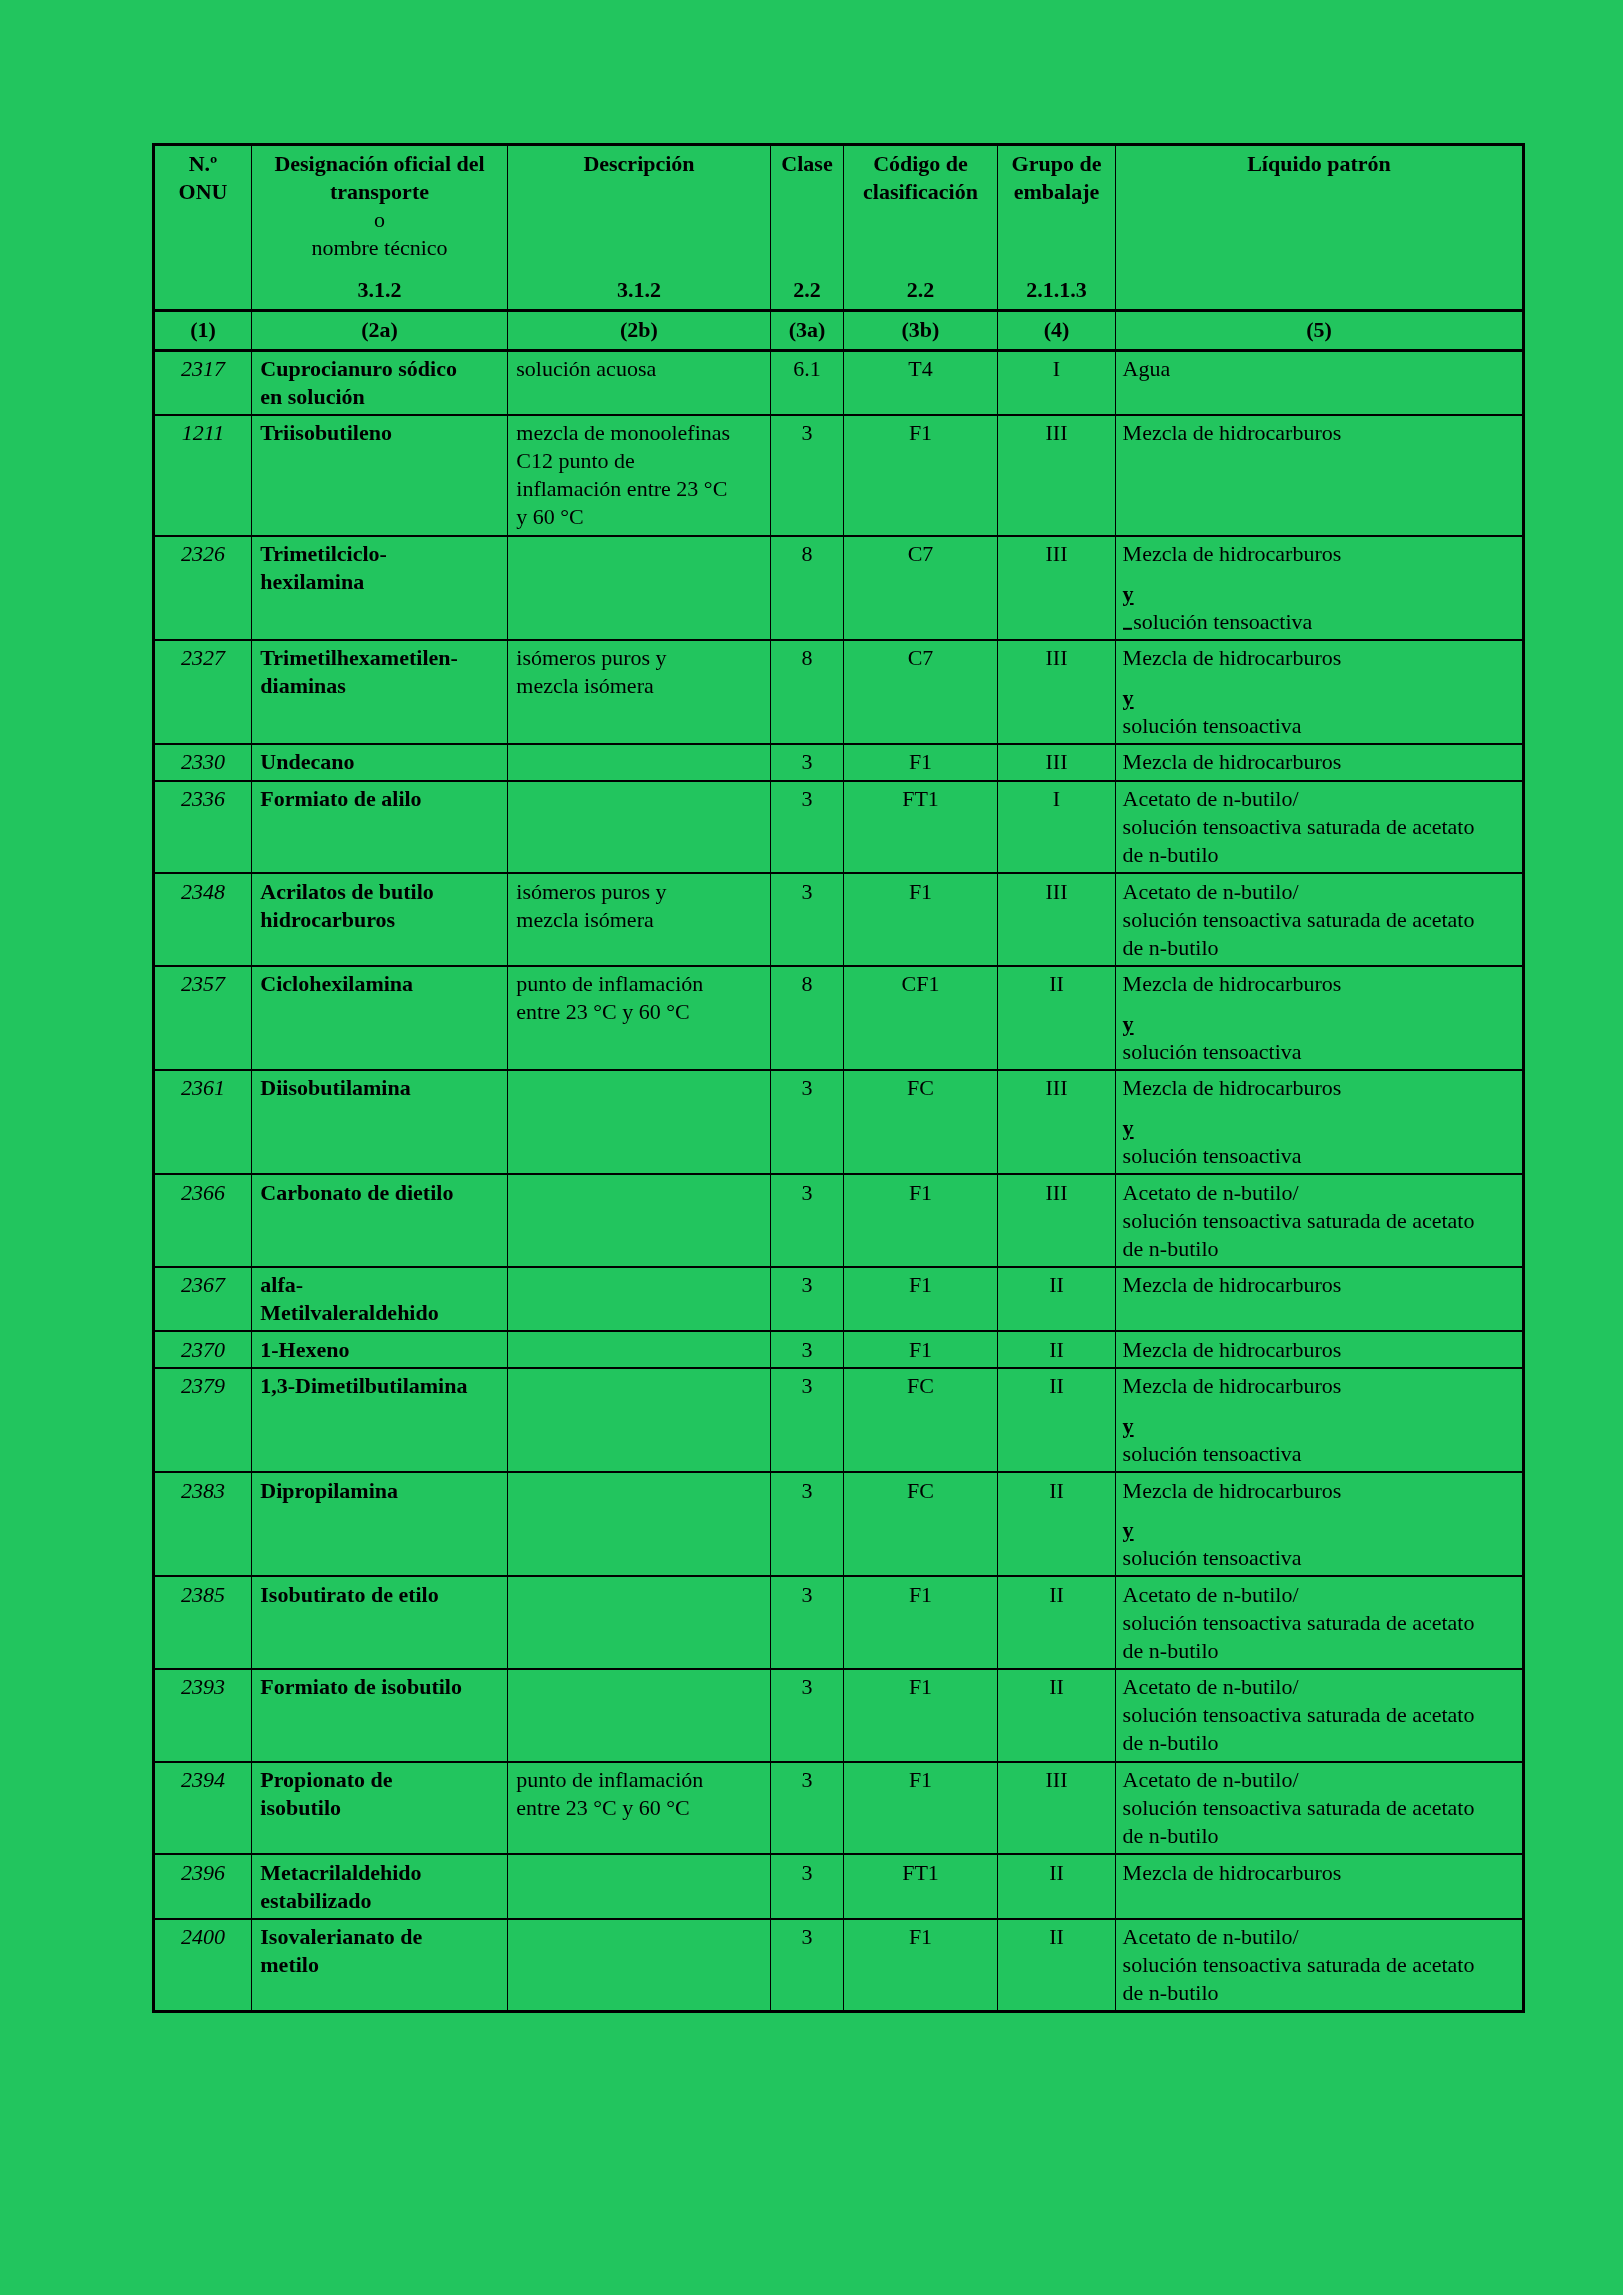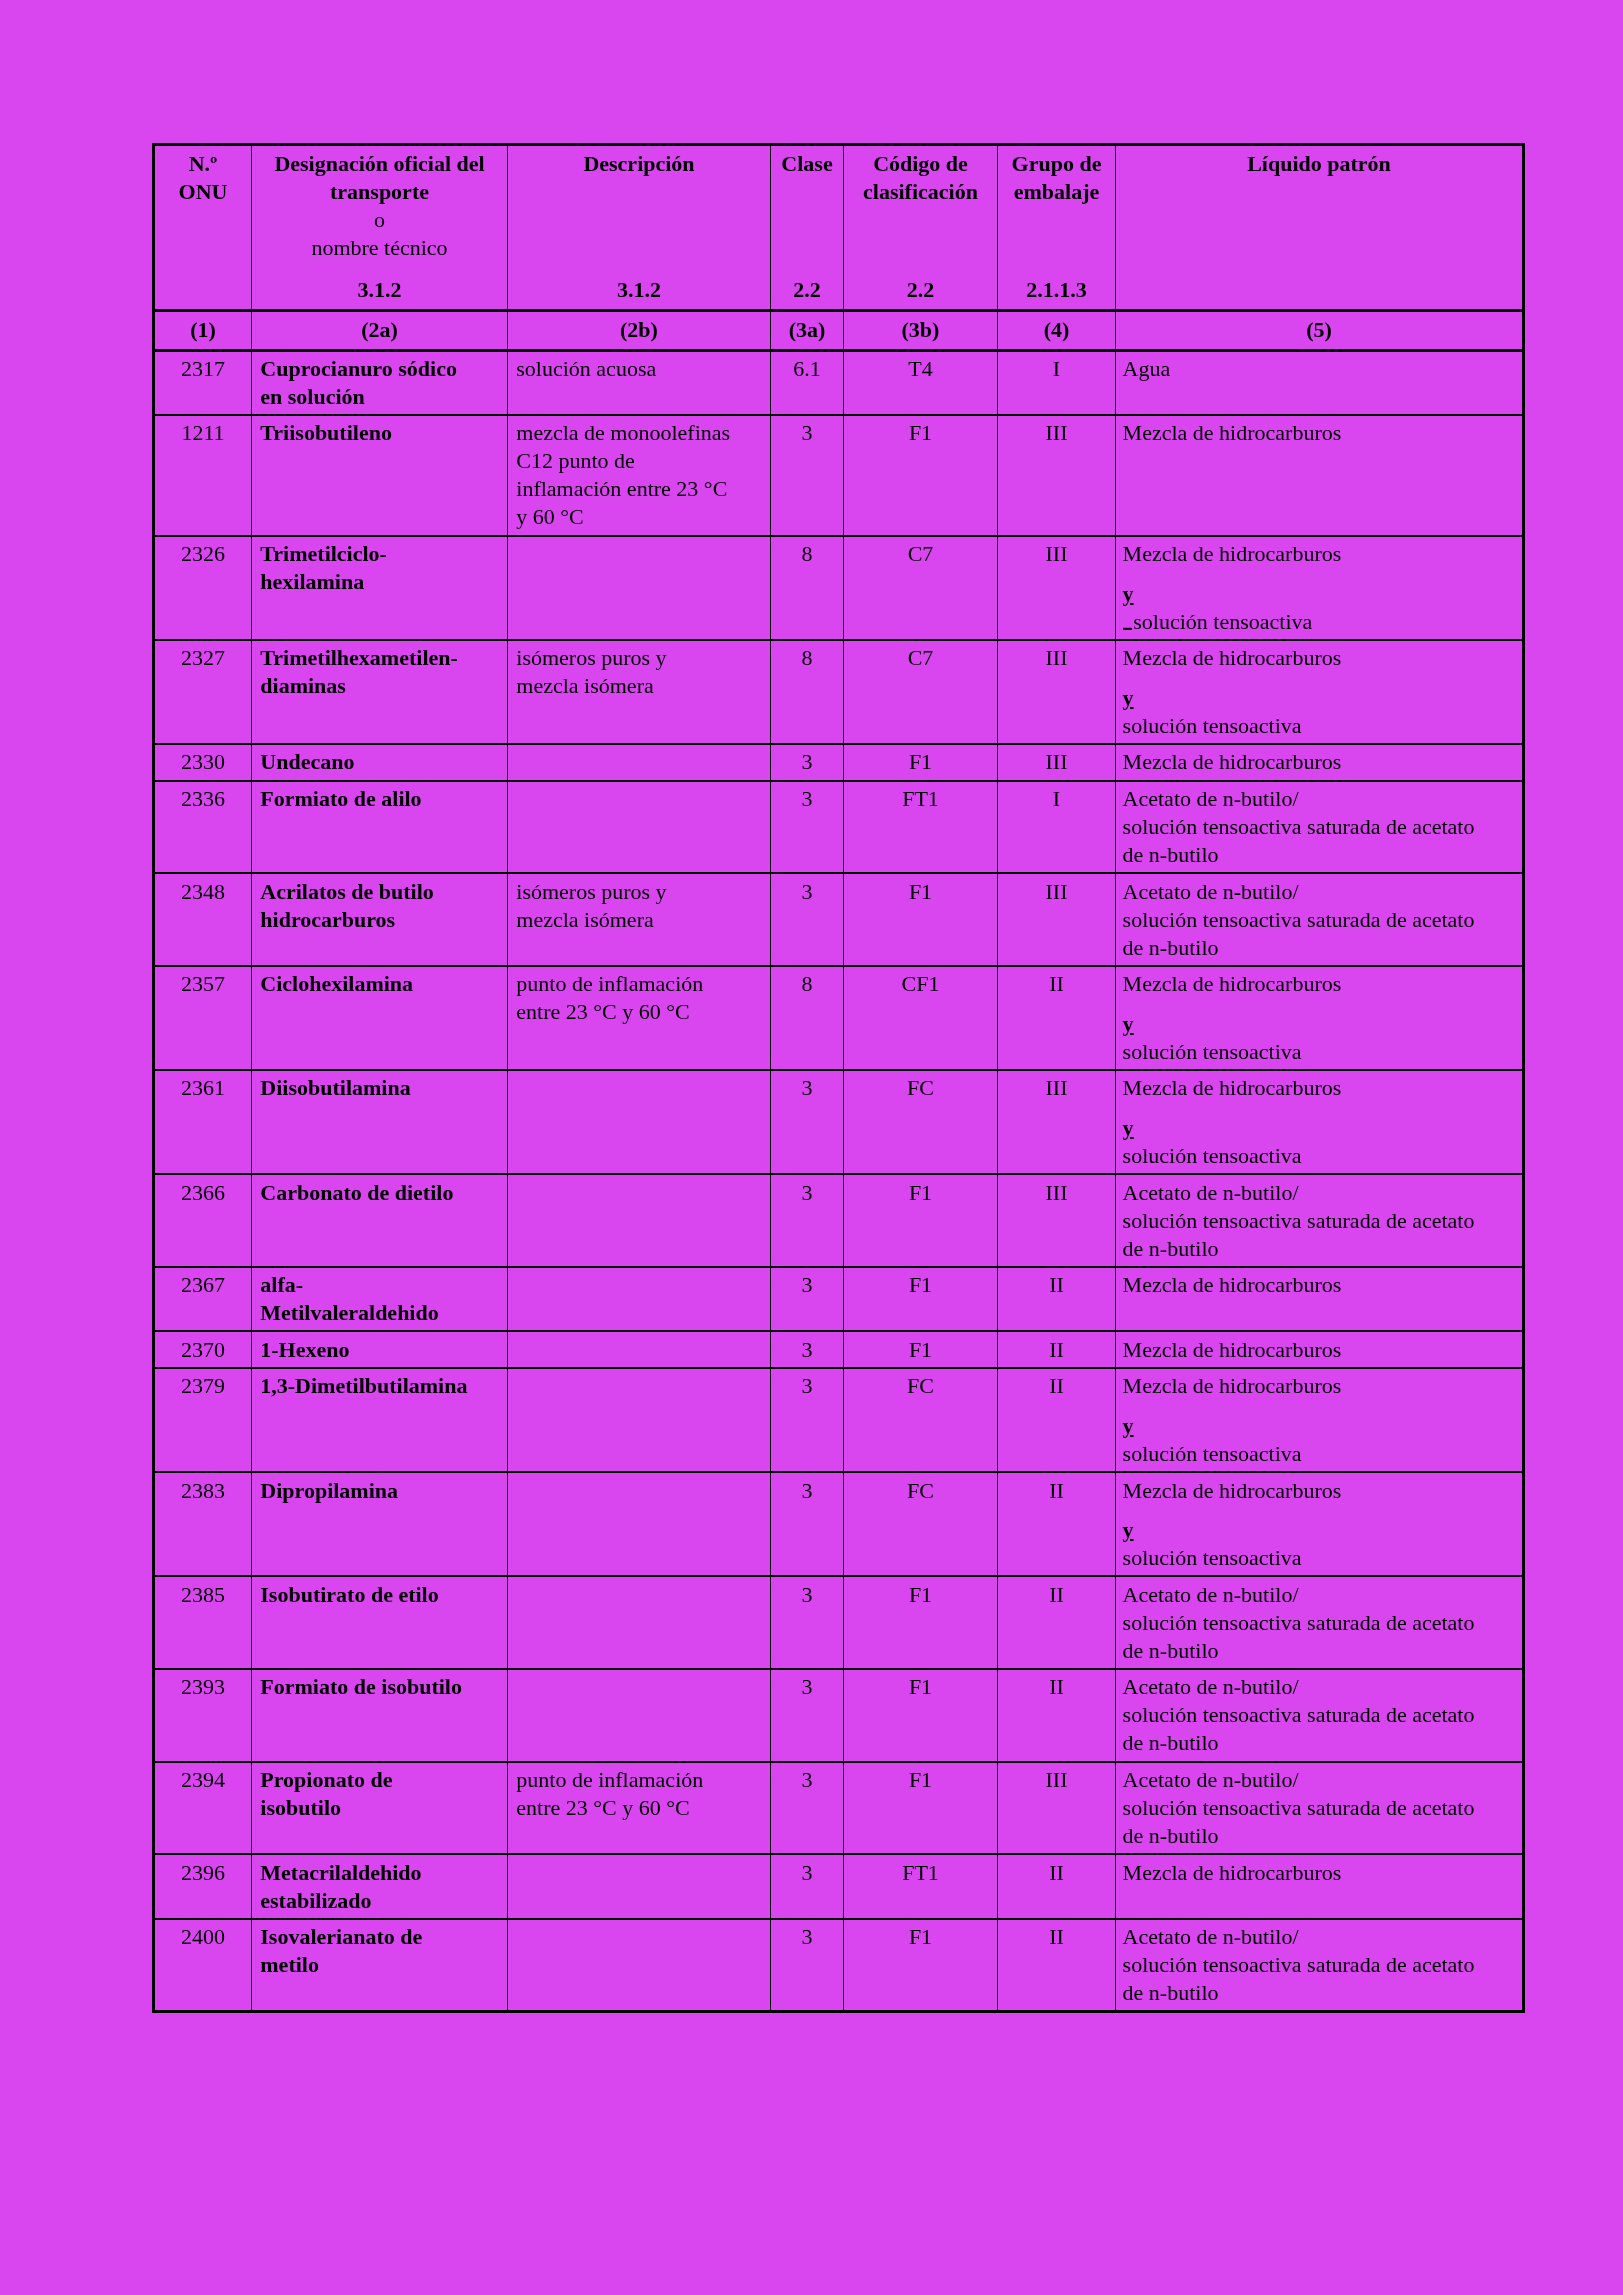--- a/index.html
+++ b/index.html
@@ -1,16 +1,16 @@
 <!DOCTYPE html>
 <html style="font-size:13.2px"><head>
 <meta charset="utf-8">
 <style>
   html,body{margin:0;padding:0;background:#ffffff;}
-  .page{position:relative;width:1623px;height:2295px;background:#d946ef;overflow:hidden;
+  .page{position:relative;width:1623px;height:2295px;background:#22c55e;overflow:hidden;
         font-family:"Liberation Serif","DejaVu Serif",serif;color:#000;}
 
   table.adr{position:absolute;left:152px;top:143px;width:1370px;
             border-collapse:collapse;table-layout:fixed;
             font-size:22px;line-height:28px;}
   table.adr{border:3.3px solid #000;}
   .adr th,.adr td{border:1.7px solid #000;border-top-width:2.5px;border-bottom-width:2.5px;
                   vertical-align:top;word-wrap:break-word;}
 
   
@@ -18,21 +18,21 @@
                position:relative;padding:4.1px 3.3px;border-bottom-width:3.3px;border-top-width:3.3px;}
   .h-sub{font-weight:normal;}
   .h-ref{position:absolute;bottom:5px;left:0;right:0;text-align:center;font-weight:bold;}
 
   
   tr.nums td{height:33px;text-align:center;font-weight:bold;vertical-align:middle;
              padding:1.7px 0;border-top-width:3.3px;border-bottom-width:3.3px;}
 
   
   tbody td{padding:3.3px 6.6px;}
-  td.cell-onu{text-align:center;}
+  td.cell-onu{text-align:center;font-style:italic;}
   td.cell-name{font-weight:bold;padding-left:8.3px;}
   td.cell-desc{padding-left:8.3px;}
   td.cell-clase,td.cell-codigo,td.cell-grupo{text-align:center;}
   td.cell-liquido{text-align:left;}
 
   .liq-y{font-weight:bold;text-decoration:underline;margin-top:11.6px;}
   .us-mark{display:inline-block;width:9px;height:1.7px;background:#000;
            vertical-align:baseline;transform:translateY(0.8px);margin-right:1.7px;}
 </style>
 </head>

